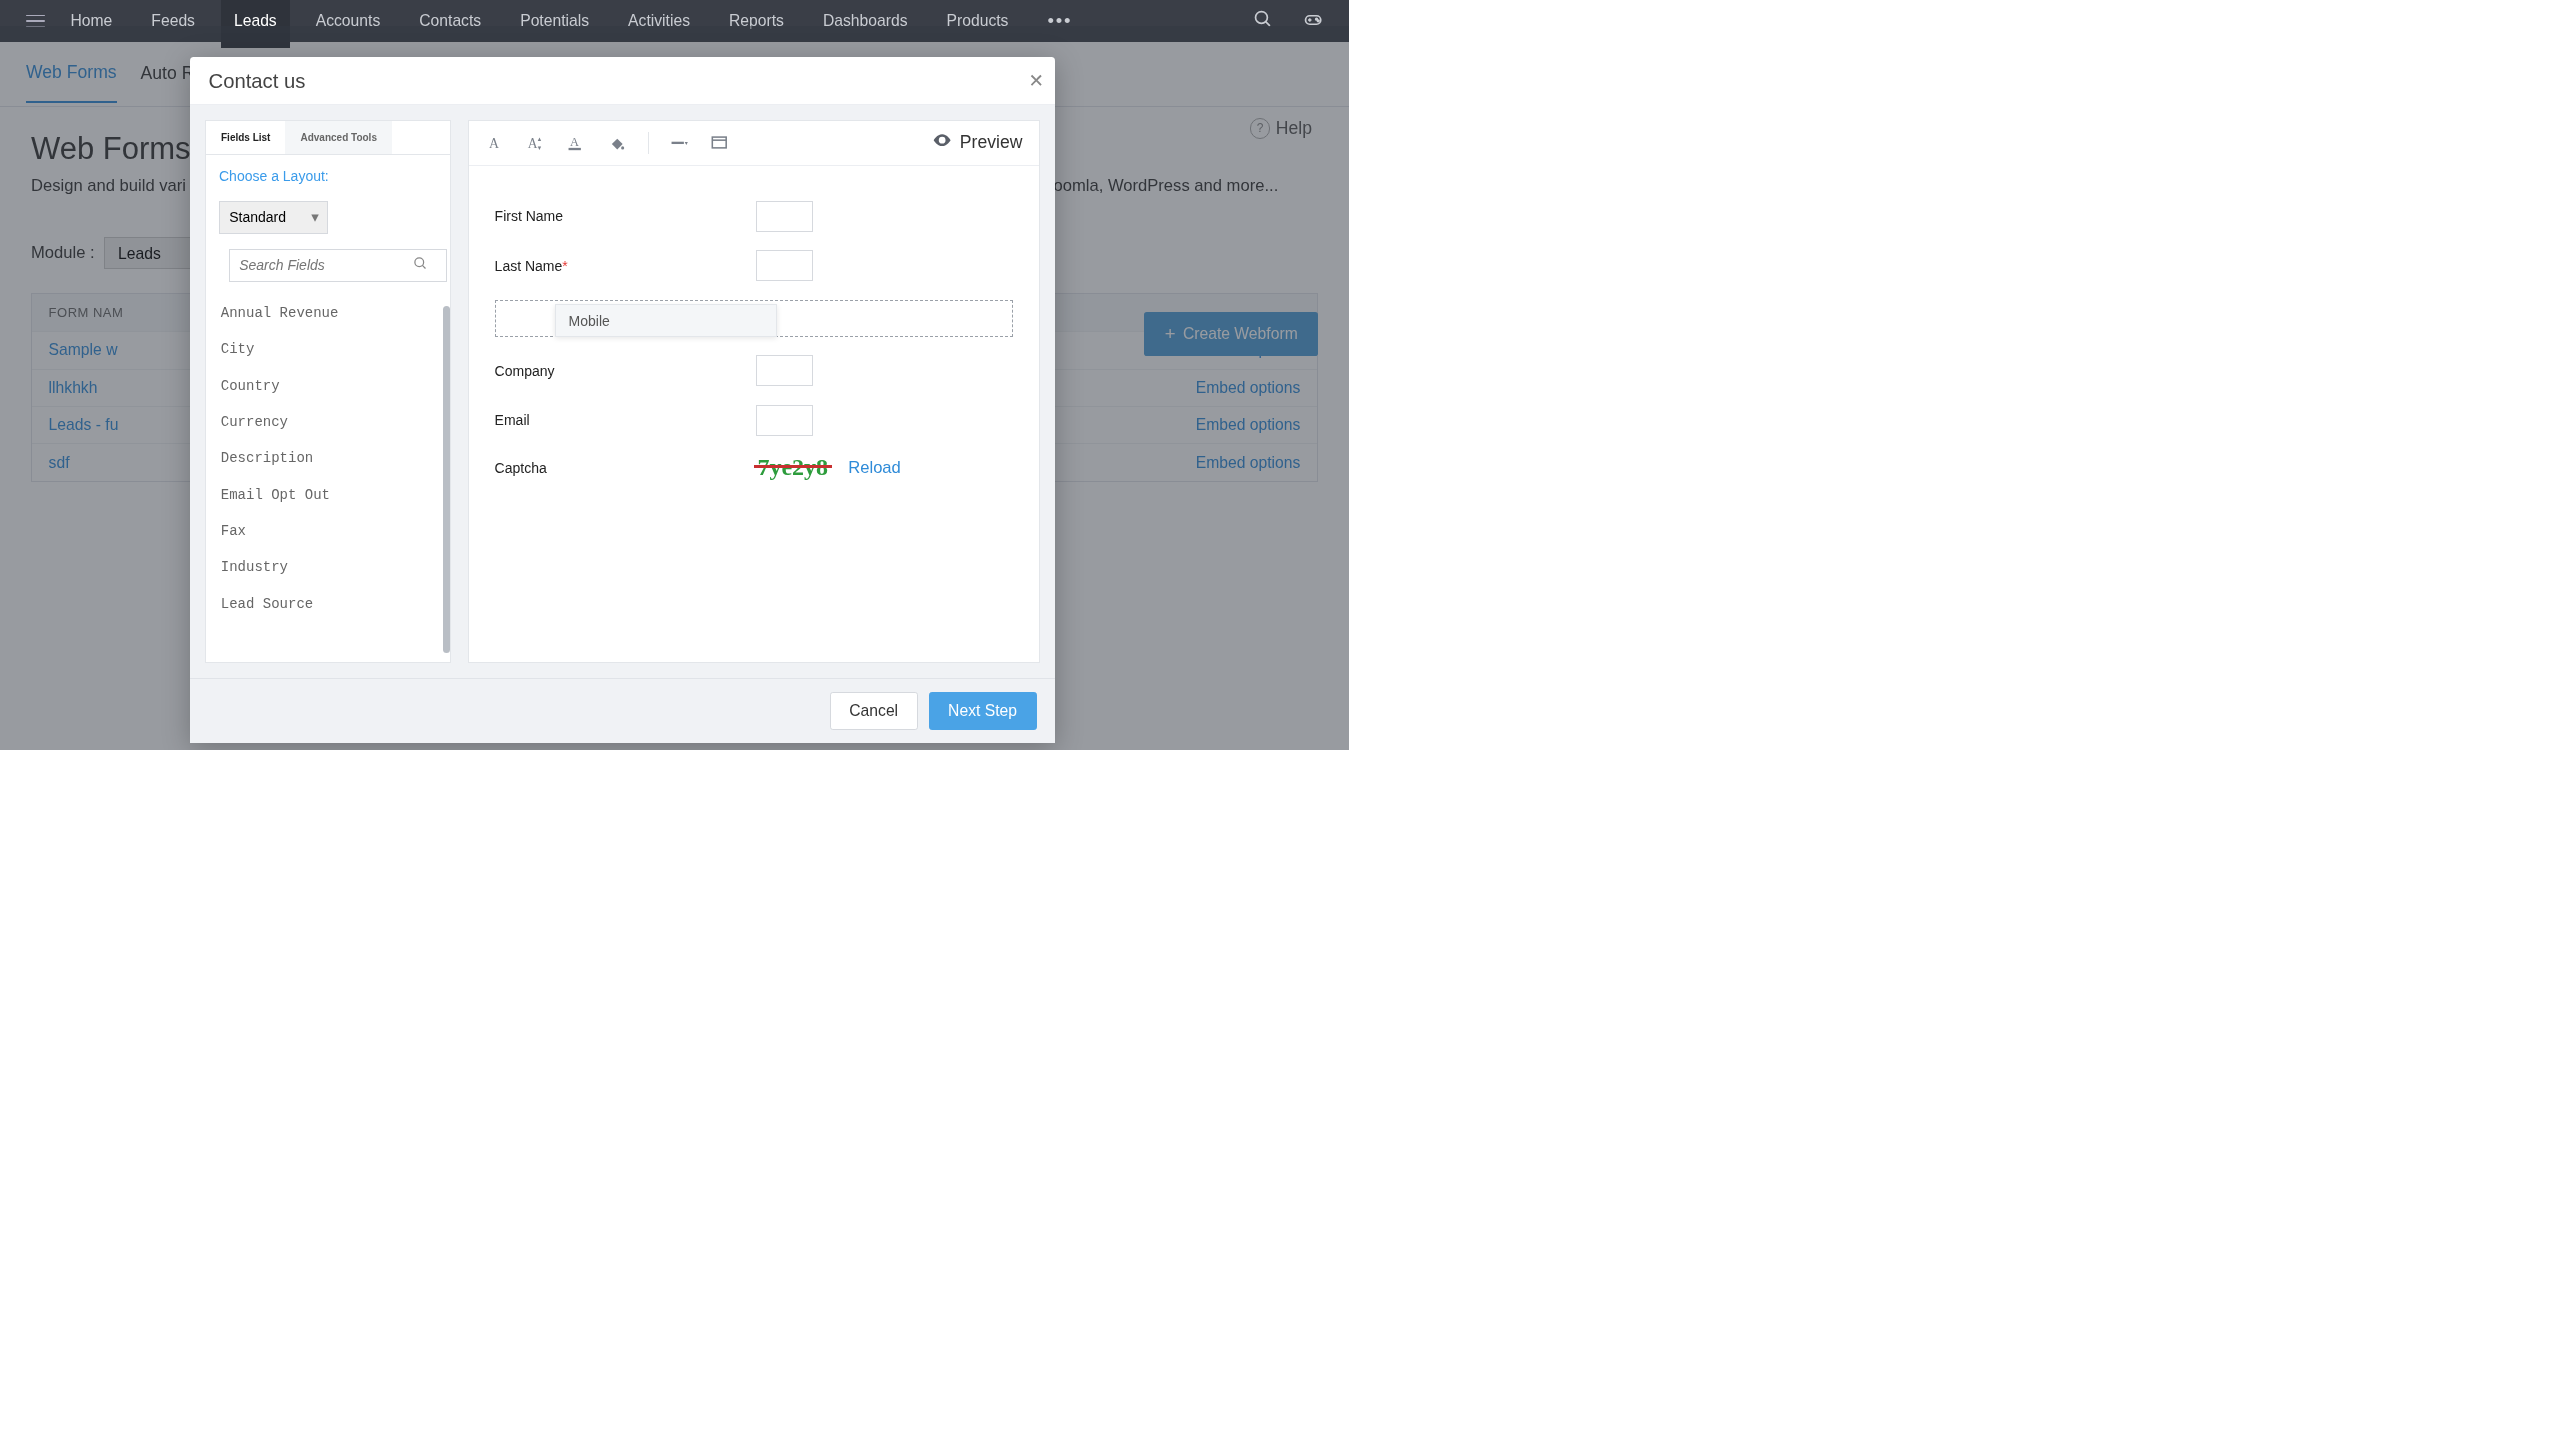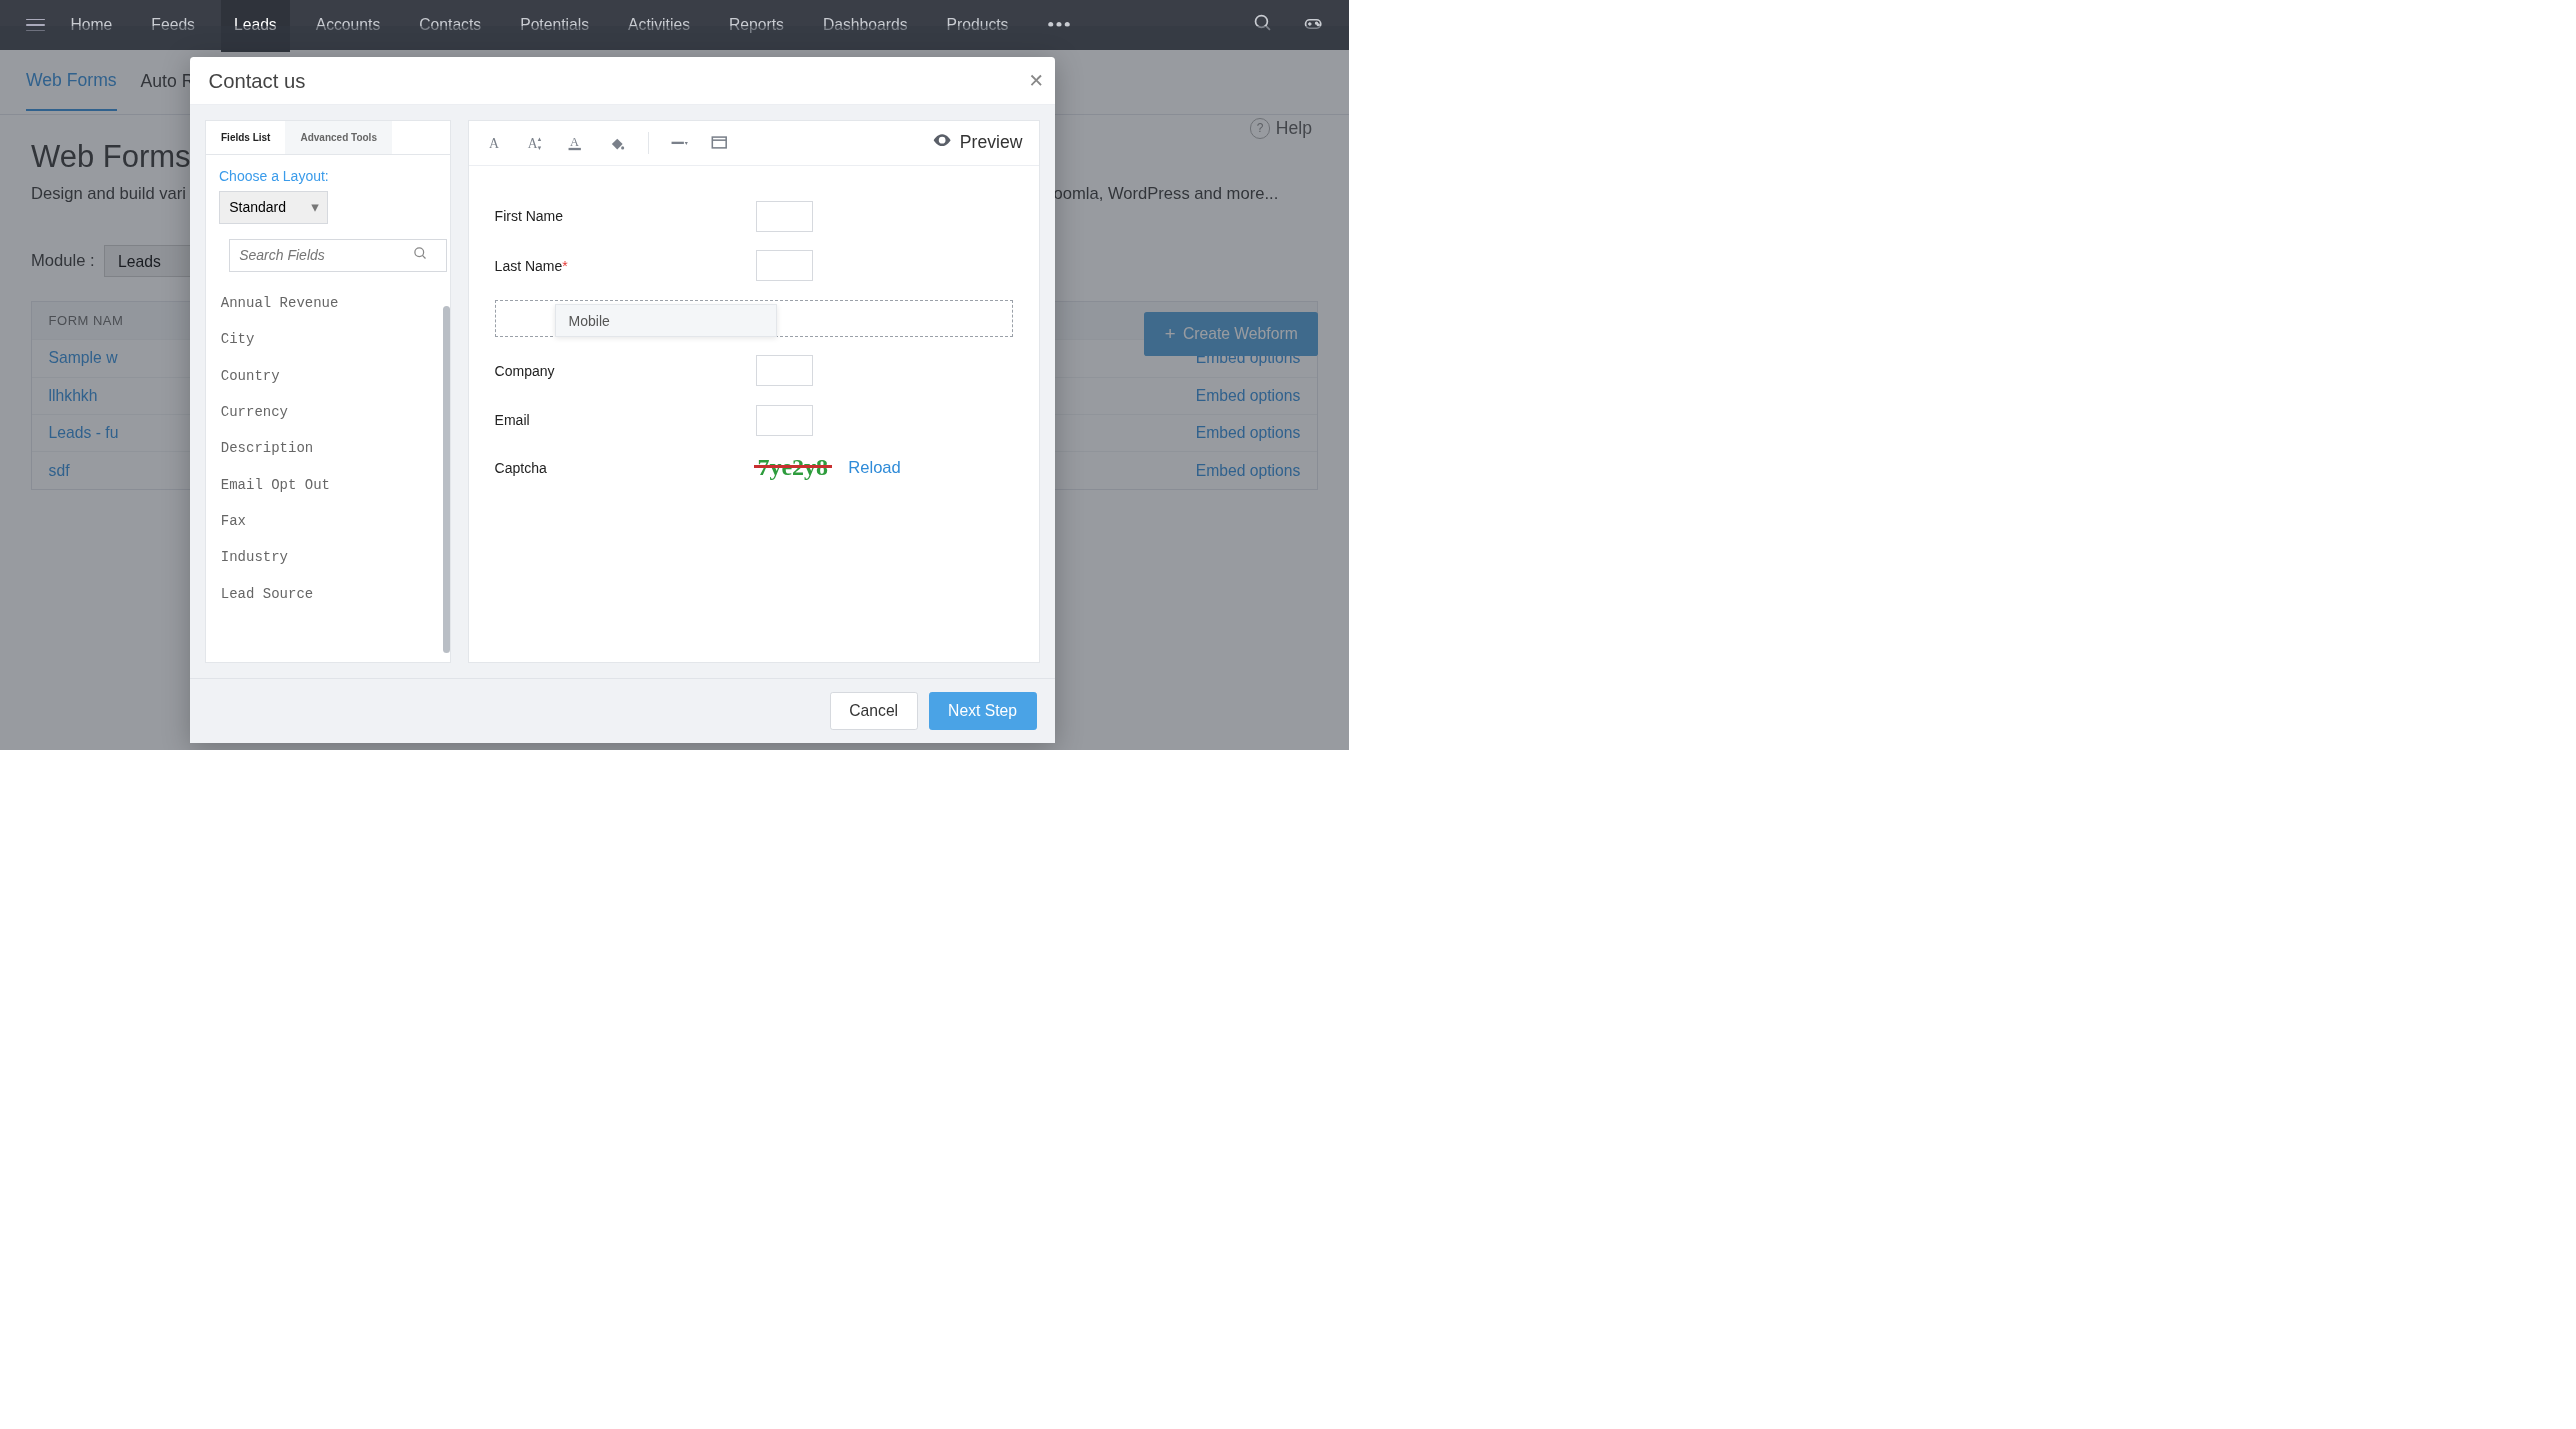--- a/index.html
+++ b/index.html
@@ -1,19 +1,19 @@
 <!DOCTYPE html>
 <html style="font-size:15px"><head>
   <meta charset="utf-8">
   <style>
     * { box-sizing: border-box; margin: 0; padding: 0; }
     body { font-family: -apple-system, BlinkMacSystemFont, "Segoe UI", sans-serif; background: #fff; color: #333; font-size: 15px; overflow: hidden; width: 1349px; height: 750px; position: relative; }
 
     
-    .topnav { background: #3a3e47; height: 50px; display: flex; align-items: center; padding: 0 26px; gap: 13px; }
+    .topnav { background: #3a3e47; height: 42px; display: flex; align-items: center; padding: 0 26px; gap: 13px; }
     .hamburger { width: 18.5px; height: 13px; display: flex; flex-direction: column; justify-content: space-between; cursor: pointer; }
     .hamburger span { height: 1.8px; background: #aab; border-radius:0.9px; }
     .nav-item { color: #c9ccd2; padding: 0 13px; height: 54px; display:flex; align-items:center; cursor: pointer; font-size: 15.7px; }
     .nav-item.active { background: #2f333b; color: #fff; }
     .nav-more { color:#c9ccd2; padding:0 13px; font-size: 18.5px; letter-spacing:1.8px; cursor:pointer; }
     .nav-spacer { flex: 1; }
     .nav-icon { color:#c9ccd2; margin-left:16.6px; cursor:pointer; }
     .nav-icon svg { width:20.3px; height:20.3px; }
 
     
@@ -46,21 +46,21 @@
 
     .modal-body { background:#f0f2f5; padding:15px; display:flex; gap:16.6px; height:573px; }
 
     
     .left-panel { width:246px; background:#fff; border:0.9px solid #e3e6ea; position:relative; }
     .tabs { display:flex; border-bottom:0.9px solid #e3e6ea; }
     .tab { padding:11px 15px; font-size:10px; font-weight:600; color:#666; cursor:pointer; }
     .tab.active { background:#fff; color:#222; }
     .tab:not(.active){ background:#f4f6f8; }
     .panel-inner { padding:13px; }
-    .choose-layout { color:#3a9bea; font-size:14px; margin-bottom:7px; }
+    .choose-layout { color:#3a9bea; font-size:14px; margin-bottom:17px; }
     .layout-select { width:109px; padding:7.4px 9.2px; border:0.9px solid #d6d9de; font-size:14px; }
     .layout-select-wrap { position:relative; display:inline-block; }
     .layout-select-wrap::after { content:"\25BE"; position:absolute; right:9.2px; top:50%; transform:translateY(-50%); color:#777; pointer-events:none; }
     .layout-select { appearance:none; }
     .search-fields { margin-top:15px; position:relative; }
     .search-fields input { width:100%; padding:7.4px 28px 7.4px 9.2px; border:0.9px solid #d6d9de; font-size:14px; font-style:italic; color:#999;margin-left:10px; }
     .search-ico { position:absolute; right:9.2px; top:50%; transform:translateY(-50%); color:#888; }
     .field-list { margin-top:13px; padding-right:5.5px; max-height:351px; overflow-y:auto; }
     .field-item { padding:10.2px 1.8px; font-size:14px; color:#666; cursor:grab;font-family:Liberation Mono, monospace; }
     .side-scroll { position:absolute; right:0; top:185px; width:7.4px; height:347px; background:#b9bec5; border-radius:3.7px; }

